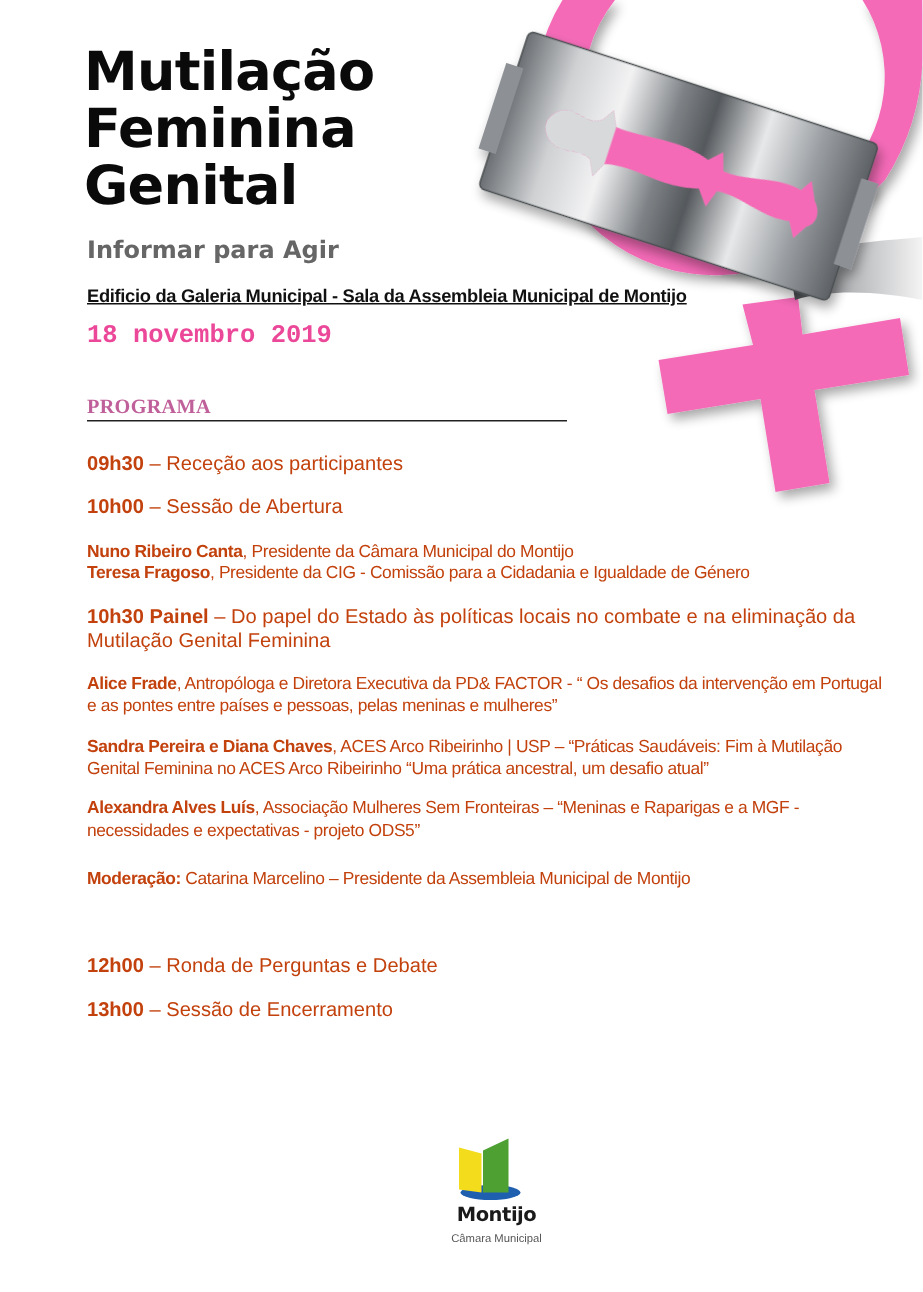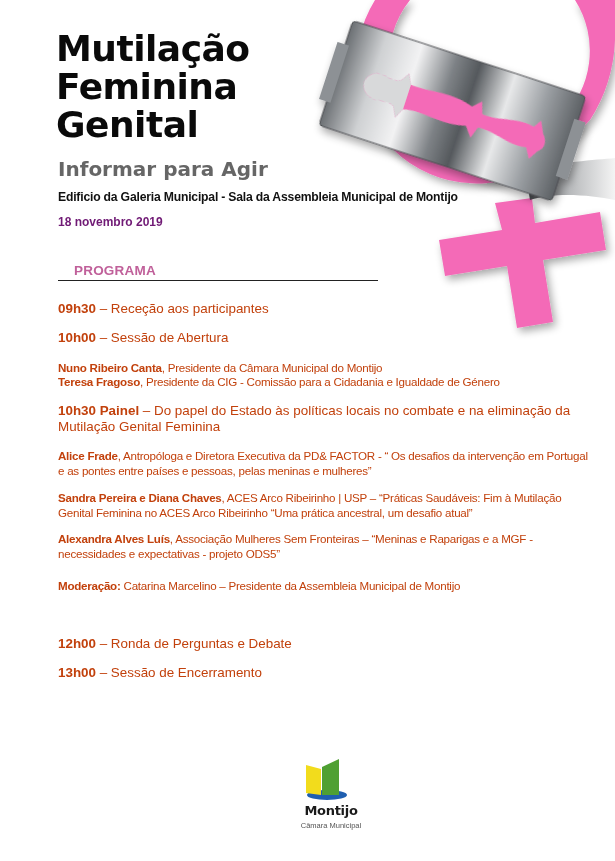--- a/index.html
+++ b/index.html
@@ -2,25 +2,25 @@
 <html><head>
 <meta charset="utf-8">
 <style>
   html, body { margin:0; padding:0; background:#ffffff; }
   body { width:615px; height:861px; position:relative; overflow:hidden; font-family:"Liberation Sans", "DejaVu Sans", sans-serif; color:#111; }
   .art { position:absolute; left:0; top:0; width:615px; height:345px; z-index:0; }
   .content { position:absolute; left:16px; top:0; width:615px; height:861px; z-index:1; }
 
   .title { position:absolute; left:40px; top:30px; font-family:"DejaVu Sans", sans-serif; font-weight:bold; font-size:36px; line-height:38px; color:#0a0a0a; letter-spacing:-0.5px; }
   .title div { white-space:nowrap; }
-  .subtitle { position:absolute; left:42px; top:157px; font-family:"DejaVu Sans", sans-serif; font-weight:bold; font-size:20px; color:#666666; white-space:nowrap; }
-  .venue { position:absolute; left:42px; top:190px; font-family:"Liberation Sans", sans-serif; font-weight:bold; font-size:12.2px; color:#111; white-space:nowrap; letter-spacing:-0.2px; }
-  .date { position:absolute; left:42px; top:215px; font-family:Liberation Sans, sans-serif; font-weight:bold; font-size:12px; color:#701a75; white-space:nowrap; }
+  .subtitle { position:absolute; left:42px; top:157px; font-family:"DejaVu Sans", sans-serif; font-weight:bold; font-size:16px; color:#666666; white-space:nowrap; }
+  .venue { position:absolute; left:42px; top:190px; font-family:"Liberation Sans", sans-serif; font-weight:bold; font-size:12.2px; color:#111; white-space:nowrap; letter-spacing:-0.2px;text-decoration:underline; }
+  .date { position:absolute; left:42px; top:215px; font-family:Liberation Mono, monospace; font-weight:bold; font-size:17px; color:#ec4899; white-space:nowrap; }
 
-  .prog-head { position:absolute; left:42px; top:263px; font-family:Liberation Sans, sans-serif; font-weight:bold; font-size:13.5px; color:#c0609a; letter-spacing:0.2px;margin-left:16px; }
+  .prog-head { position:absolute; left:42px; top:263px; font-family:Liberation Serif, serif; font-weight:bold; font-size:13.5px; color:#c0609a; letter-spacing:0.2px; }
   .prog-line { position:absolute; left:42px; top:280px; width:320px; height:1px; background:#222; }
 
   .item { position:absolute; left:42px; width:535px; font-family:"Liberation Sans", sans-serif; color:#c2410c; }
   .item b { font-weight:bold; }
   .lg { font-size:13.4px; line-height:16px; }
   .sm { font-size:11.6px; line-height:15px; letter-spacing:-0.25px; }
 
   .logo { position:absolute; left:275px; top:757px; width:80px; height:80px; }
   .logo-name { position:absolute; left:276px; top:803px; width:78px; text-align:center; font-family:"DejaVu Sans", sans-serif; font-weight:bold; font-size:13px; color:#1a1a1a; letter-spacing:-0.3px; }
   .logo-sub { position:absolute; left:276px; top:821px; width:78px; text-align:center; font-family:"Liberation Sans", sans-serif; font-size:7.5px; color:#555; }

